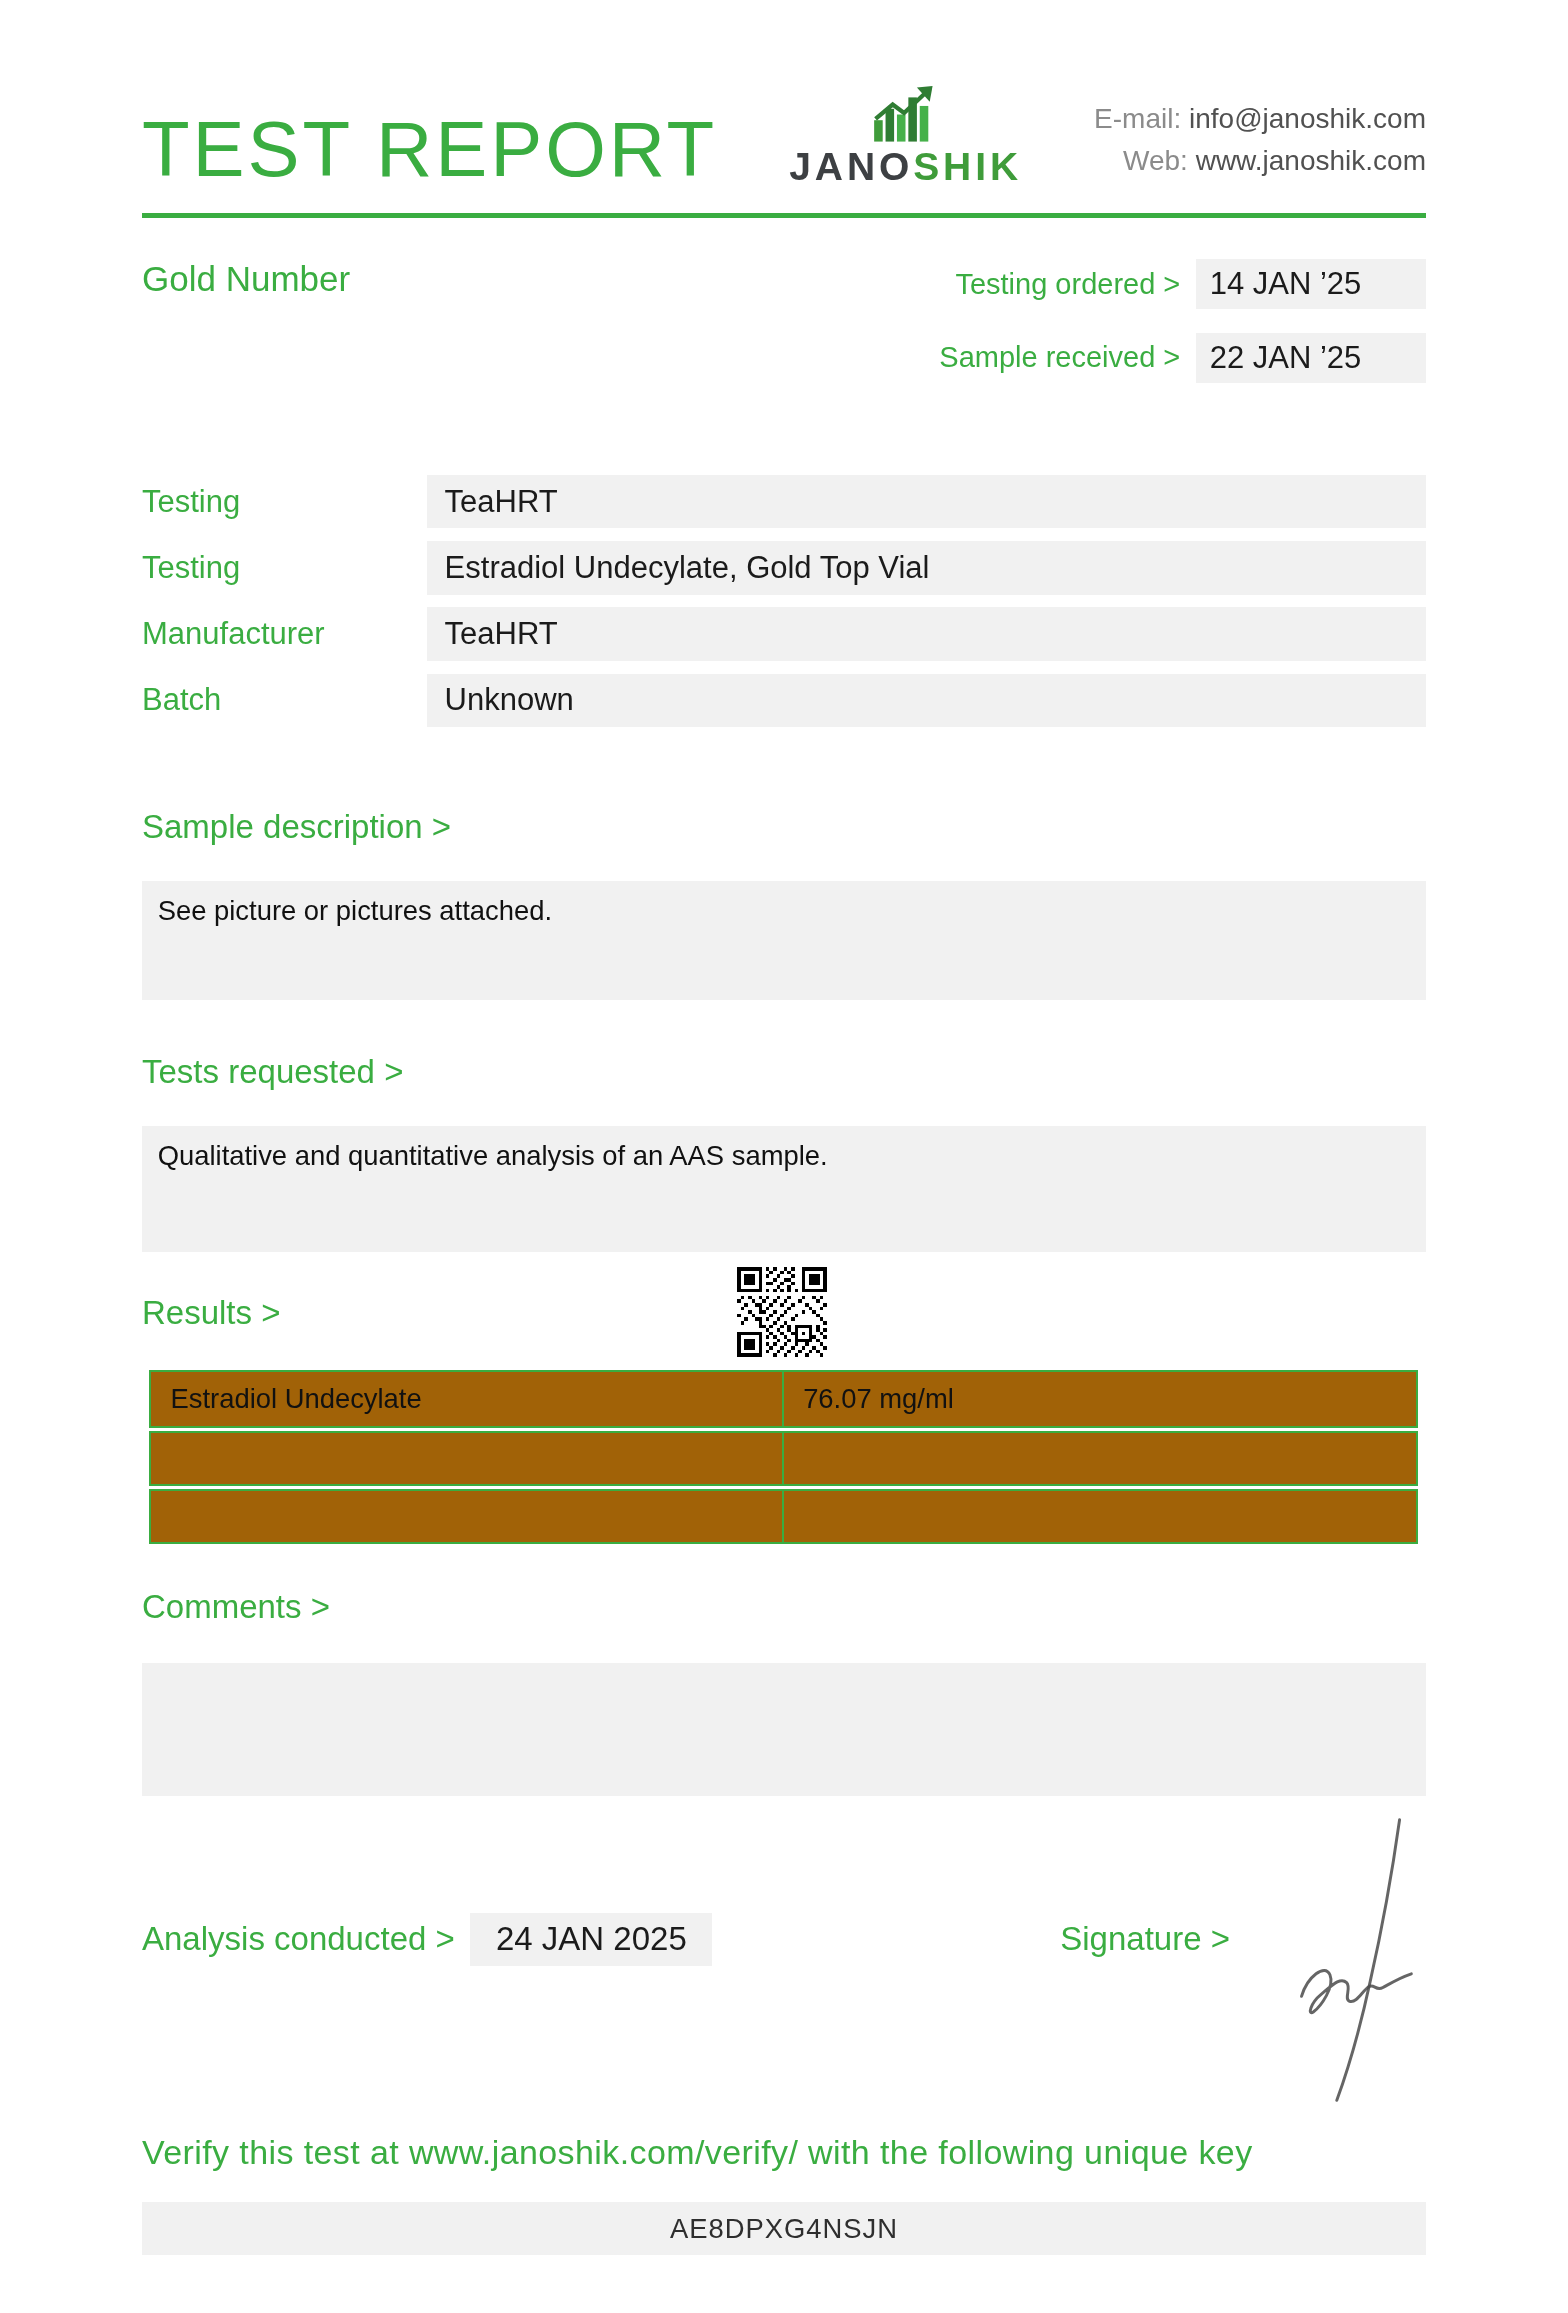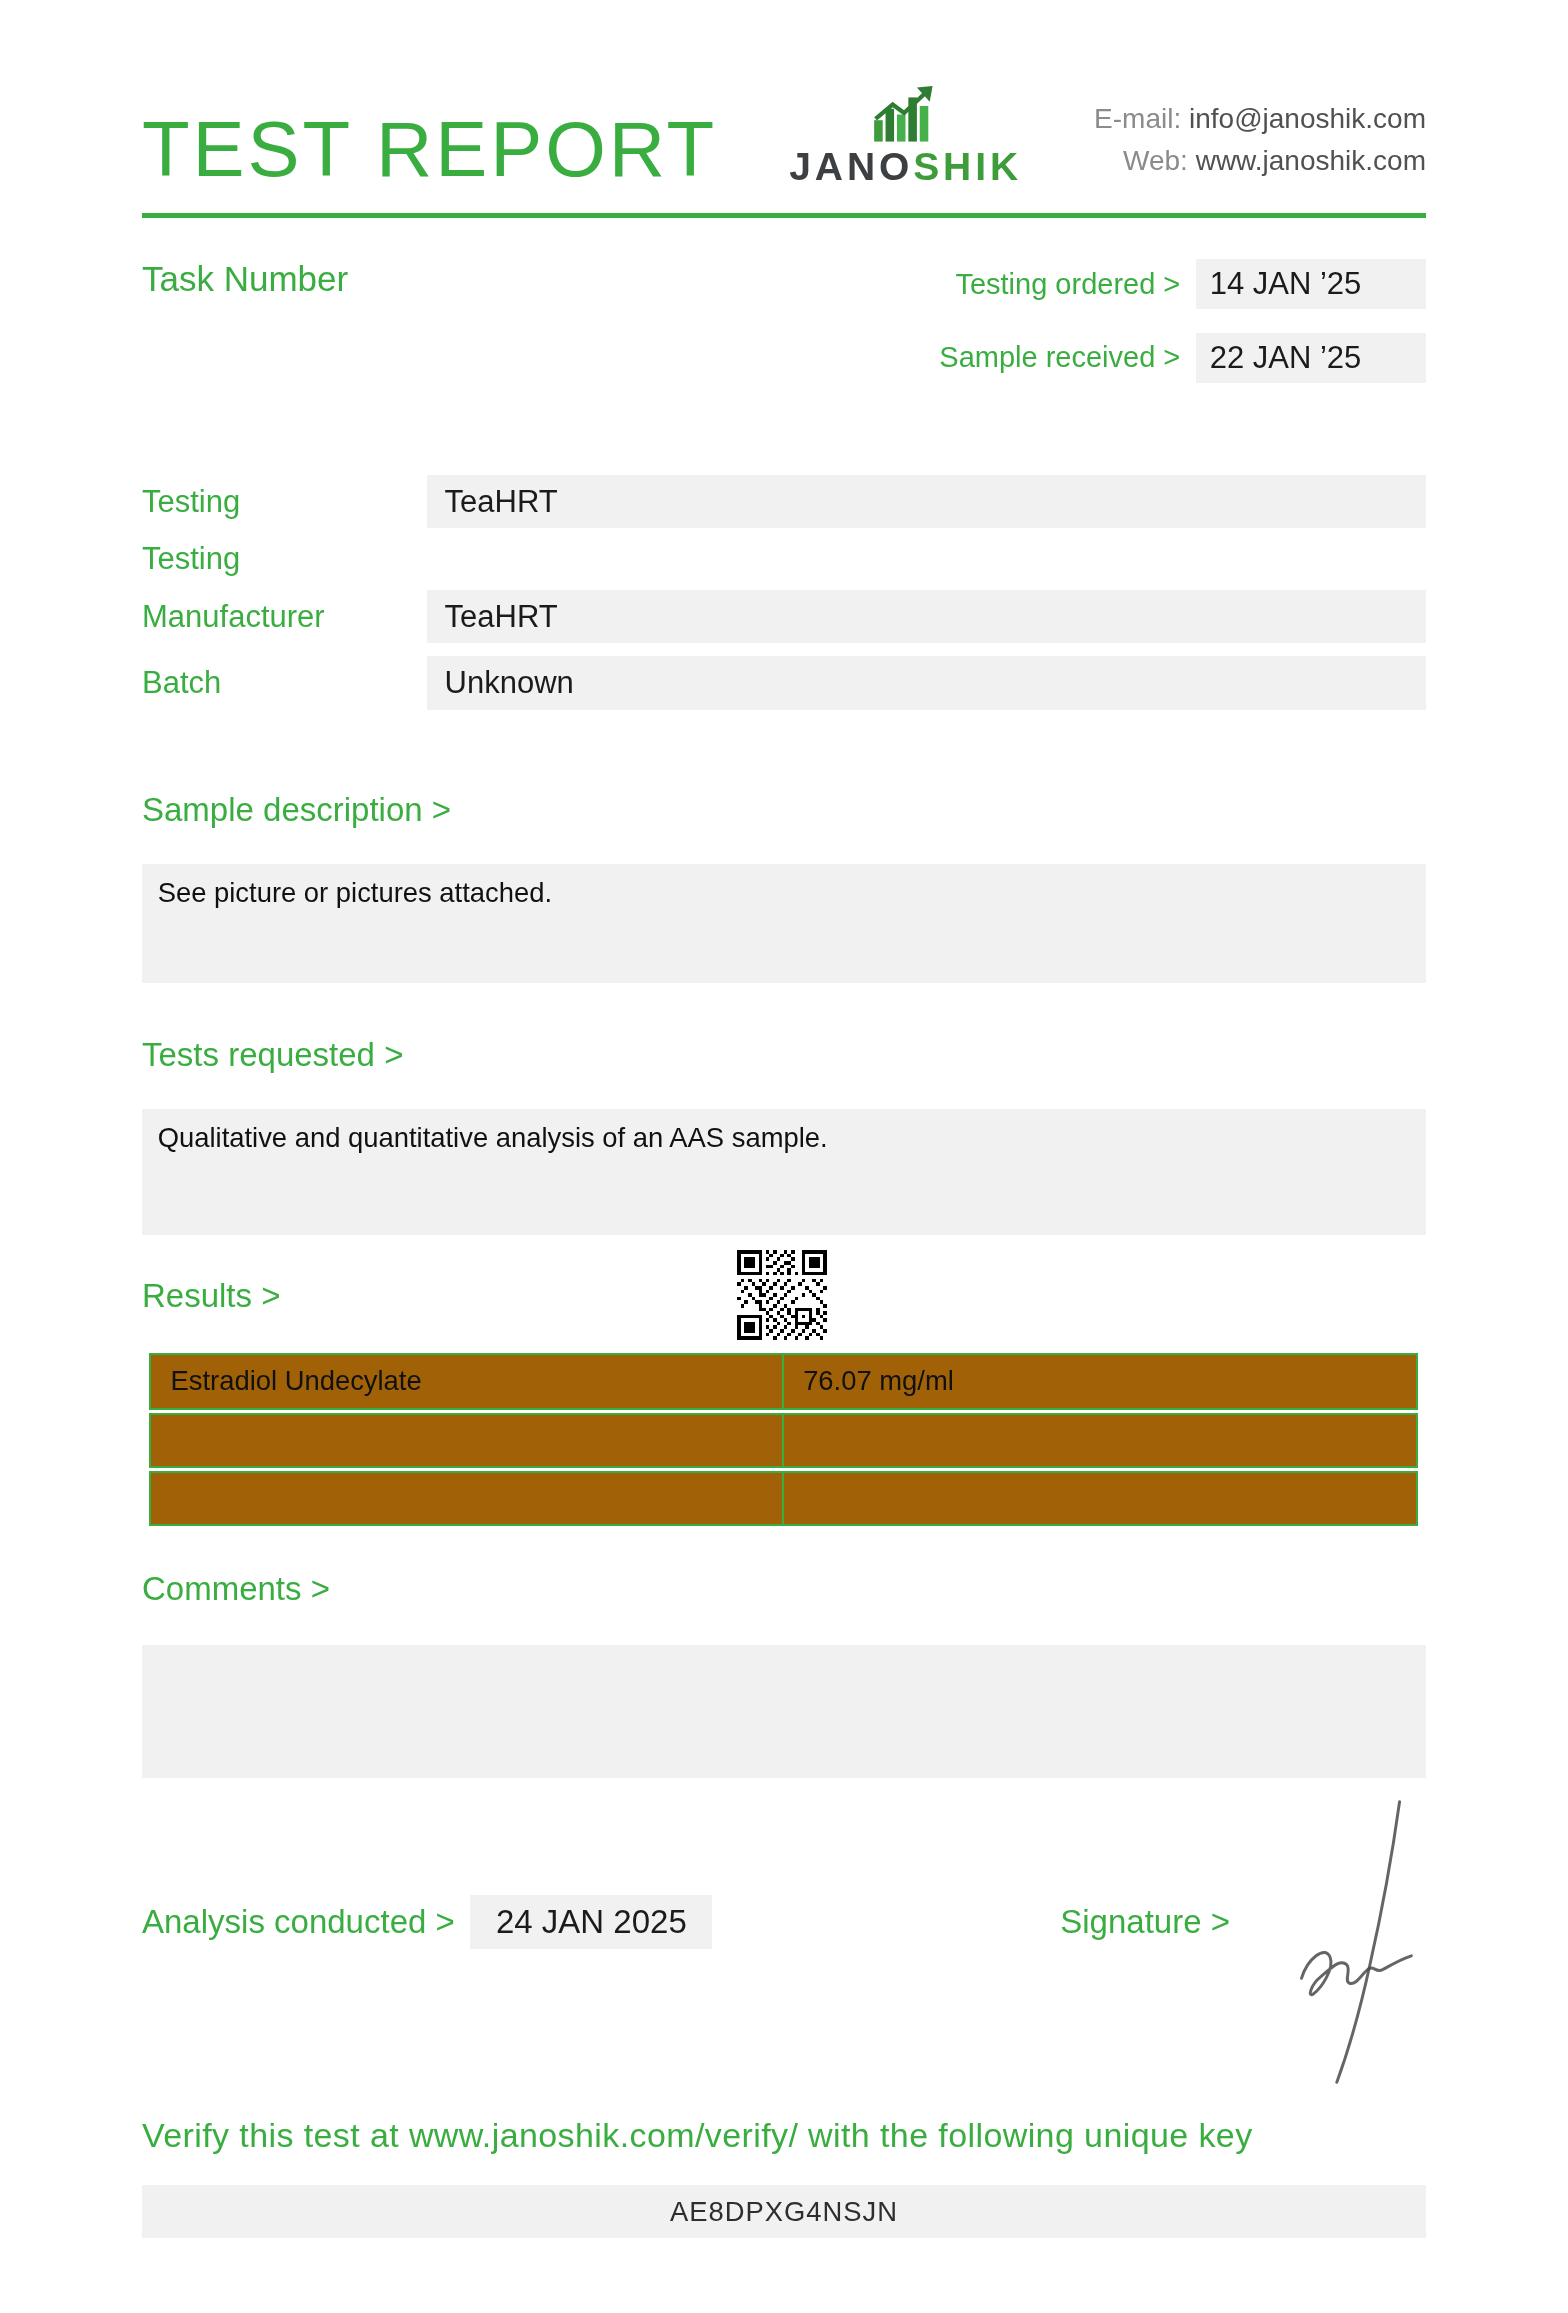--- a/index.html
+++ b/index.html
@@ -164,41 +164,42 @@
     <div class="contact">
       <div><span class="c-label">E-mail:</span> <span class="c-value">info@janoshik.com</span></div>
       <div><span class="c-label">Web:</span> <span class="c-value">www.janoshik.com</span></div>
     </div>
   </div>
 
   <div class="green-rule"></div>
 
   <div class="task-row">
     <div class="task-left">
-      <span class="t-label">Task Number</span>
+      <span class="t-label">Gold Number</span>
     </div>
     <div class="task-right">
       <div class="tr-row">
         <span class="tr-label">Testing ordered &gt;</span>
         <span class="box tr-val">14 JAN ’25</span>
       </div>
       <div class="tr-row">
         <span class="tr-label">Sample received &gt;</span>
         <span class="box tr-val">22 JAN ’25</span>
       </div>
     </div>
   </div>
 
   <div class="info-block">
     <div class="info-row">
       <span class="info-label">Testing</span>
       <span class="box info-value">TeaHRT</span>
     </div>
     <div class="info-row">
       <span class="info-label">Testing</span>
+      <span class="box info-value">Estradiol Undecylate, Gold Top Vial</span>
     </div>
     <div class="info-row">
       <span class="info-label">Manufacturer</span>
       <span class="box info-value">TeaHRT</span>
     </div>
     <div class="info-row">
       <span class="info-label">Batch</span>
       <span class="box info-value">Unknown</span>
     </div>
   </div>

